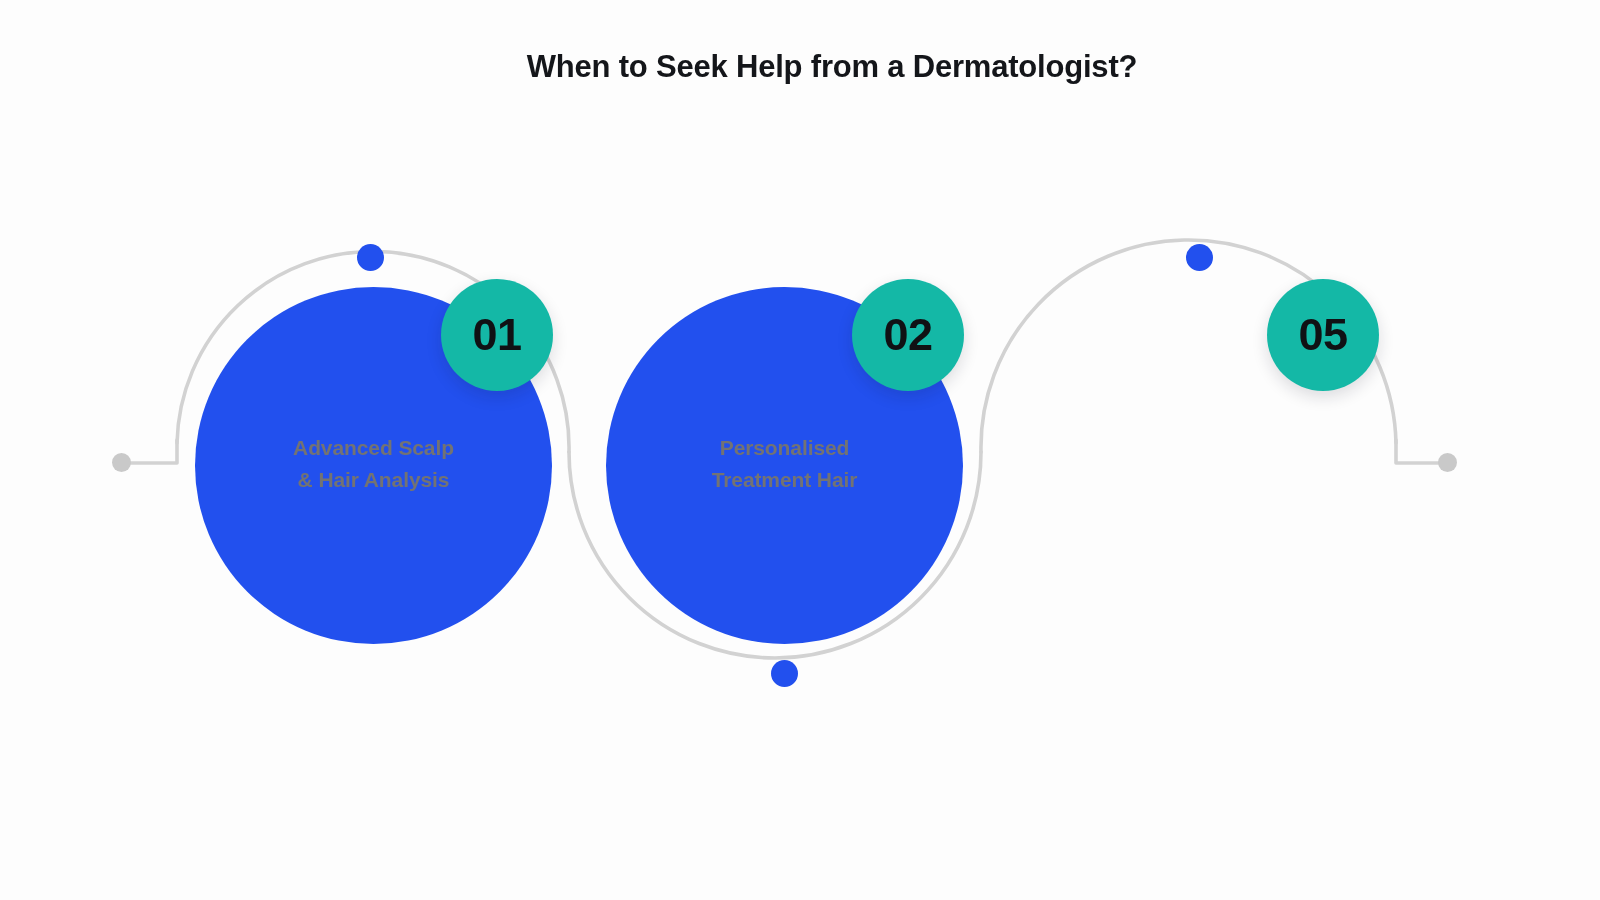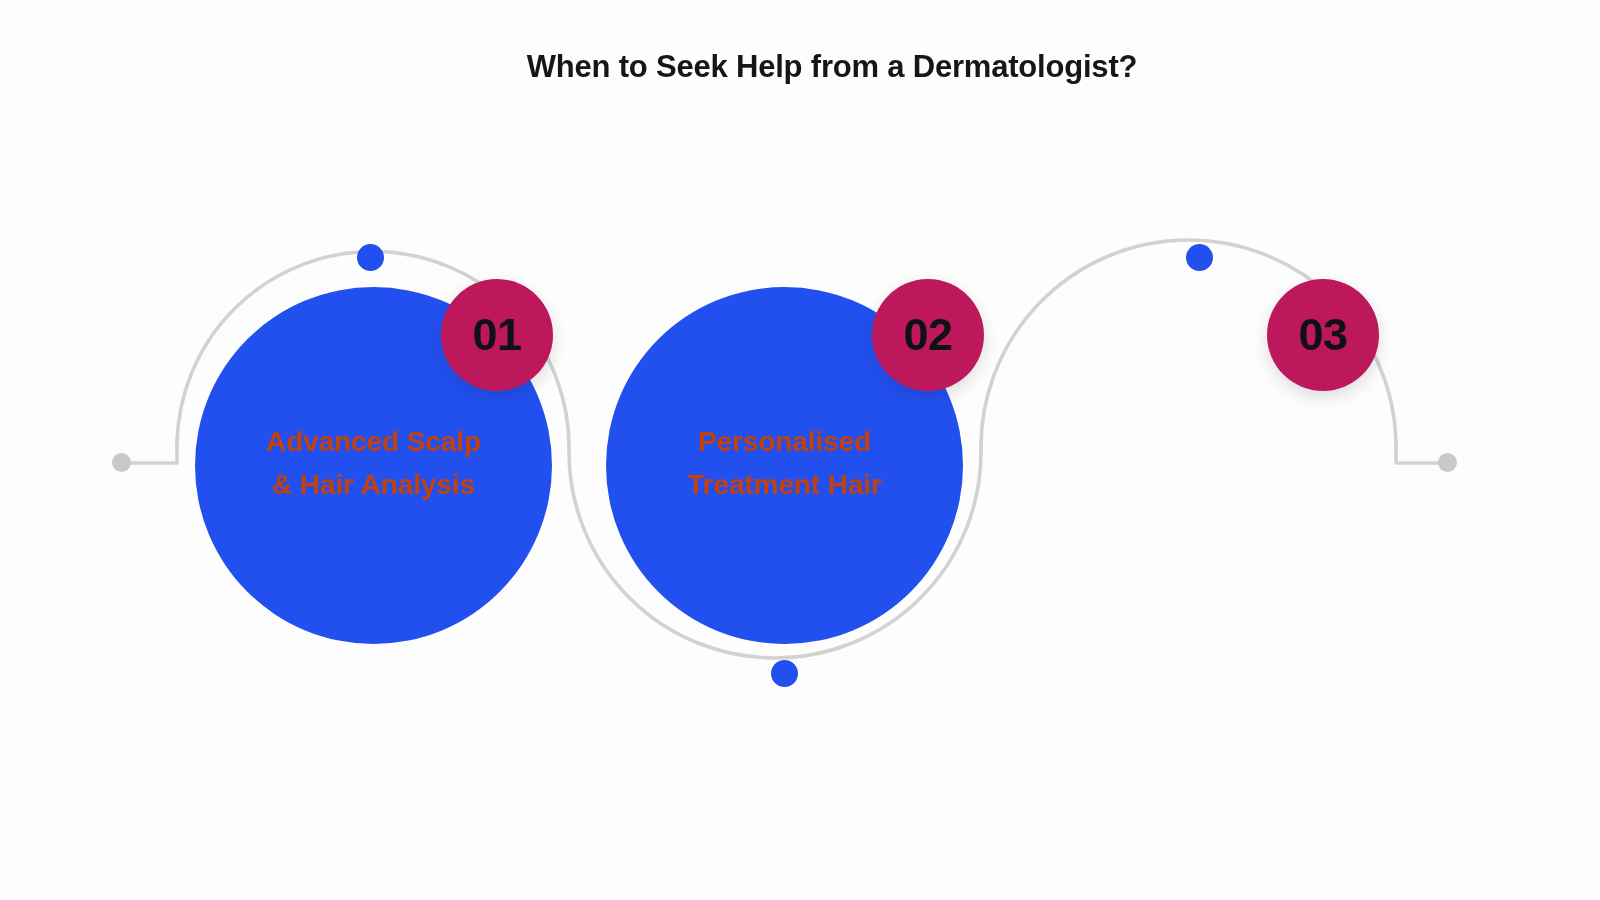--- a/index.html
+++ b/index.html
@@ -62,37 +62,37 @@
   .step-label {
     position: absolute;
     left: 0;
     top: 0;
     width: 357px;
     height: 357px;
     display: flex;
     align-items: center;
     justify-content: center;
     text-align: center;
-    color: #c2410c;
-    font-size: 28px;
+    color: #737373;
+    font-size: 21px;
     font-weight: 600;
     line-height: 1.52;
     letter-spacing: -0.1px;
     white-space: pre-line;
     padding-bottom: 4px;
     box-sizing: border-box;
   }
 
   
   .step-badge {
     position: absolute;
     width: 112px;
     height: 112px;
     border-radius: 50%;
-    background: #be185d;
+    background: #14b8a6;
     box-shadow: 0 6px 16px rgba(20, 24, 40, 0.14);
     display: flex;
     align-items: center;
     justify-content: center;
     color: #101114;
     font-size: 45px;
     font-weight: bold;
     letter-spacing: -0.5px;
   }
 
@@ -146,23 +146,23 @@
   <div class="step-badge" style="left:441px; top:279px;">
     <span>01</span>
   </div>
   <div class="node-dot" style="left:357px; top:244px;"></div>
 
   <div class="step" style="left:606px; top:287px;">
     <div class="step-disc"></div>
     <div class="step-label">Personalised
 Treatment Hair</div>
   </div>
-  <div class="step-badge" style="left:872px; top:279px;">
+  <div class="step-badge" style="left:852px; top:279px;">
     <span>02</span>
   </div>
   <div class="node-dot" style="left:771px; top:660px;"></div>
 
   <div class="step-badge" style="left:1267px; top:279px;">
-    <span>03</span>
+    <span>05</span>
   </div>
   <div class="node-dot" style="left:1186px; top:244px;"></div>
 
 </div>
 
 </body></html>

